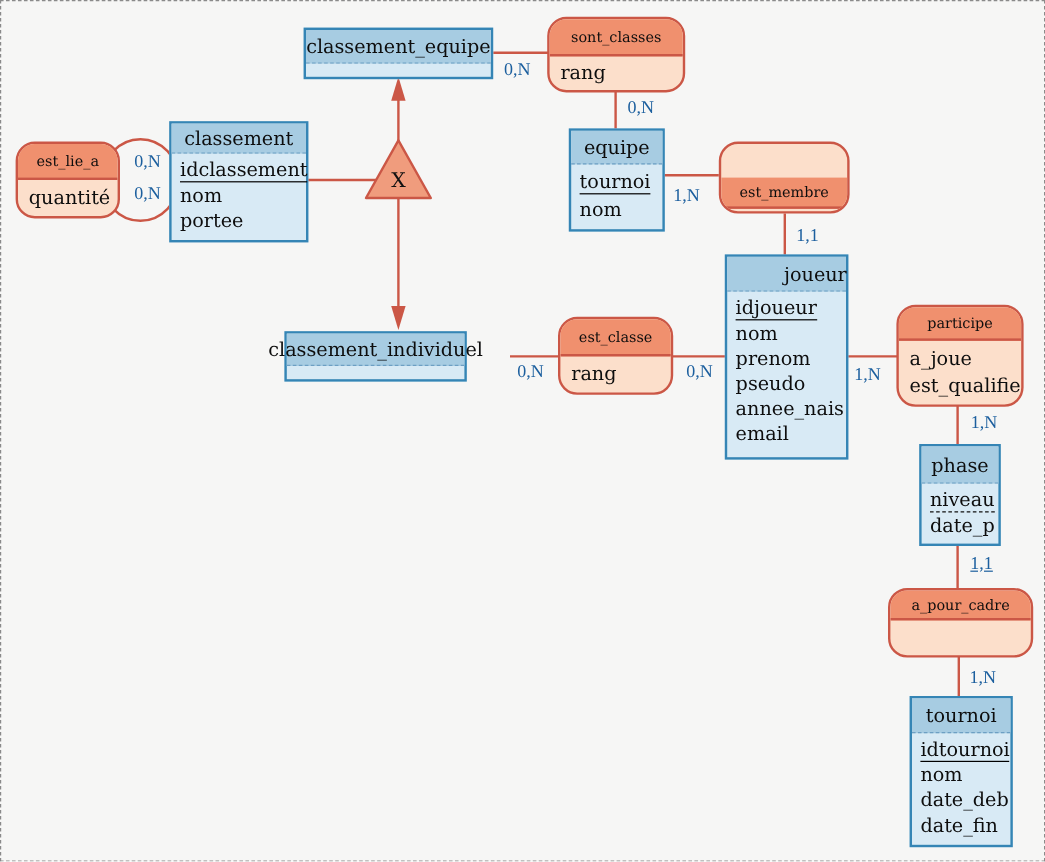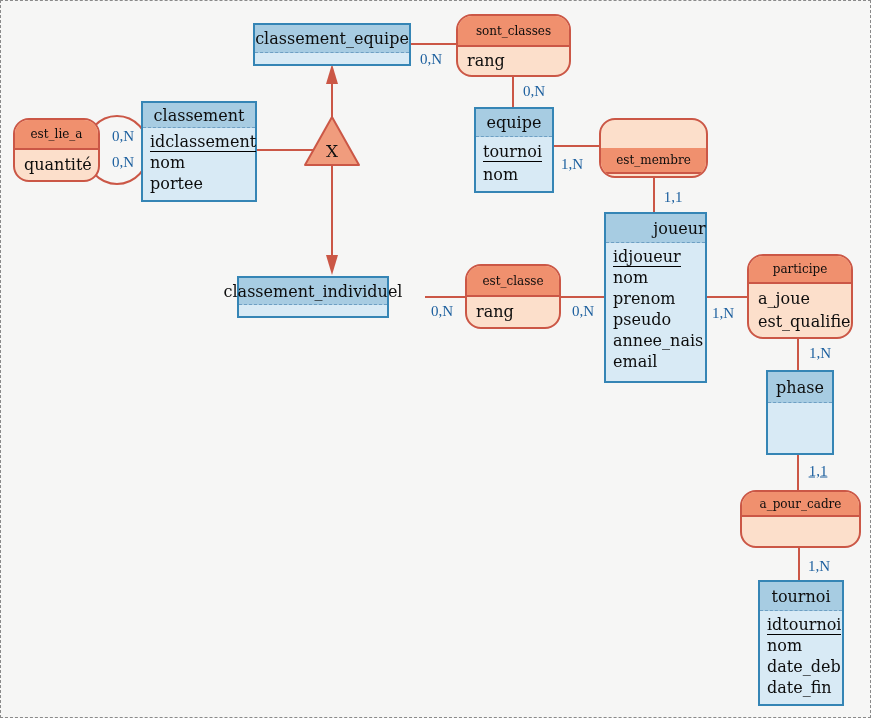--- a/index.html
+++ b/index.html
@@ -124,20 +124,24 @@
           <div class="attr" style="line-height: 21px;"><span>annee_nais</span></div>
           <div class="attr" style="line-height: 21px;"><span>email</span></div>
         </div>
       </div>
       <div class="entity" style="left: 236px; top: 275px; width: 152px; height: 42px;">
         <div class="hd" style="height: 27px;">classement_individuel</div>
         <div class="bd"></div>
       </div>
       <div class="entity" style="left: 765px; top: 369px; width: 68px; height: 85px;">
         <div class="hd" style="height: 31px;">phase</div>
+        <div class="bd">
+          <div class="attr" style="line-height: 21px;"><span class="u-dashed">niveau</span></div>
+          <div class="attr" style="line-height: 21px;"><span>date_p</span></div>
+        </div>
       </div>
       <div class="entity" style="left: 757px; top: 579px; width: 86px; height: 126px;">
         <div class="hd" style="height: 29px;">tournoi</div>
         <div class="bd">
           <div class="attr" style="line-height: 21px;"><span class="u-solid">idtournoi</span></div>
           <div class="attr" style="line-height: 21px;"><span>nom</span></div>
           <div class="attr" style="line-height: 21px;"><span>date_deb</span></div>
           <div class="attr" style="line-height: 21px;"><span>date_fin</span></div>
         </div>
       </div>

